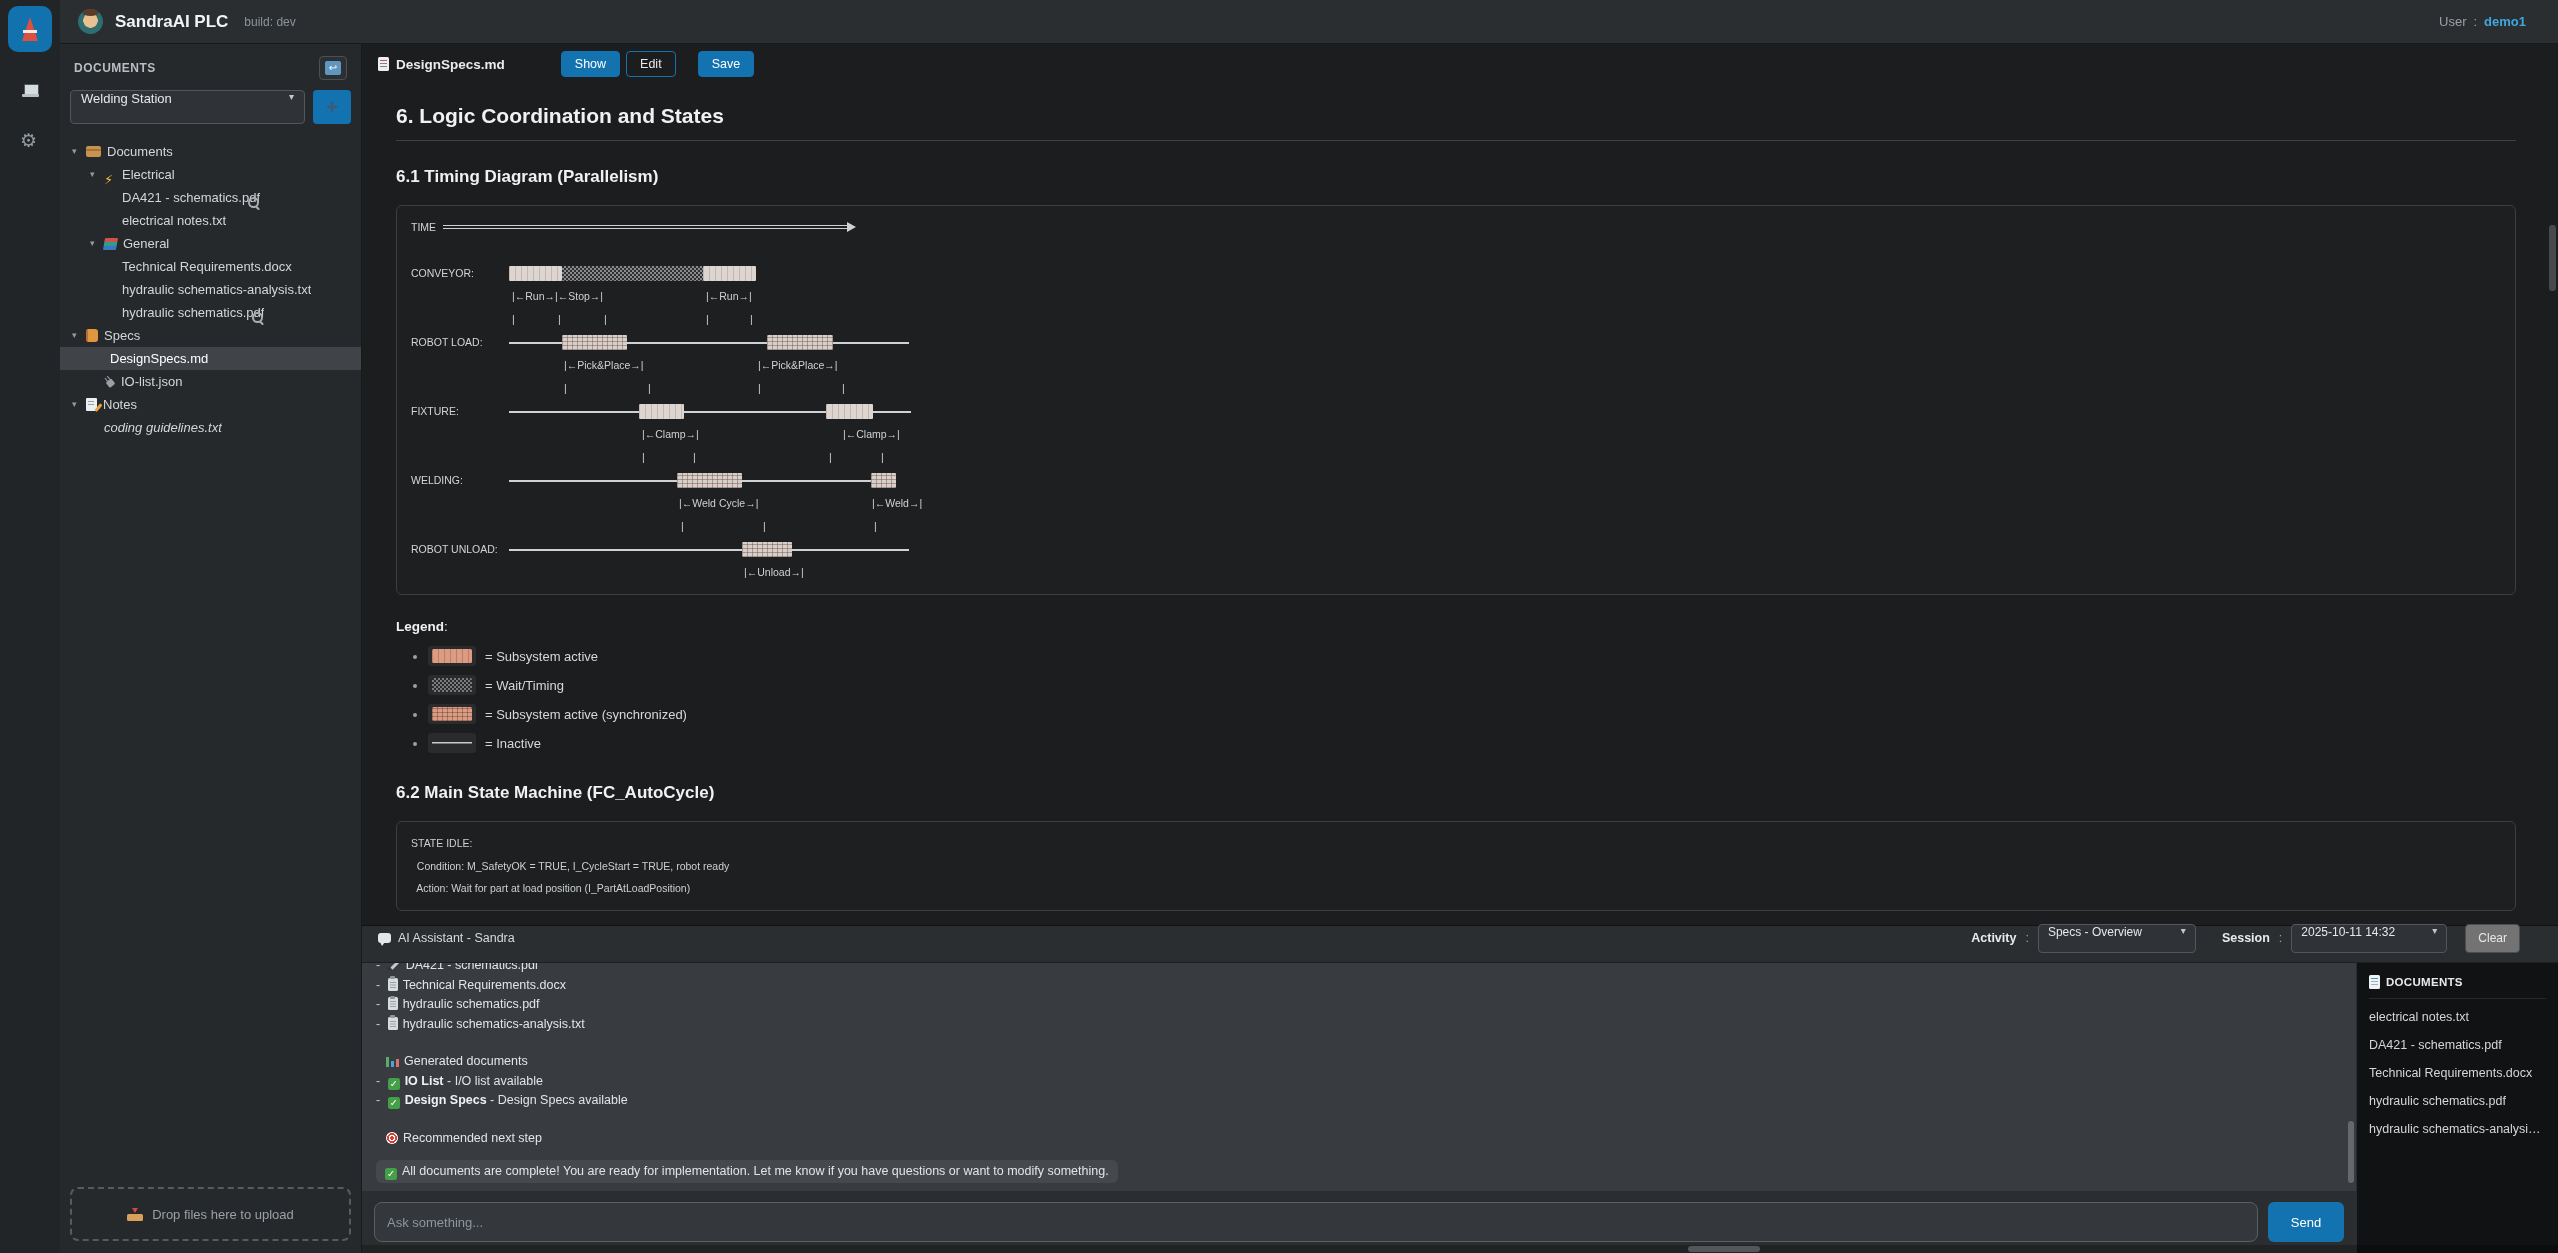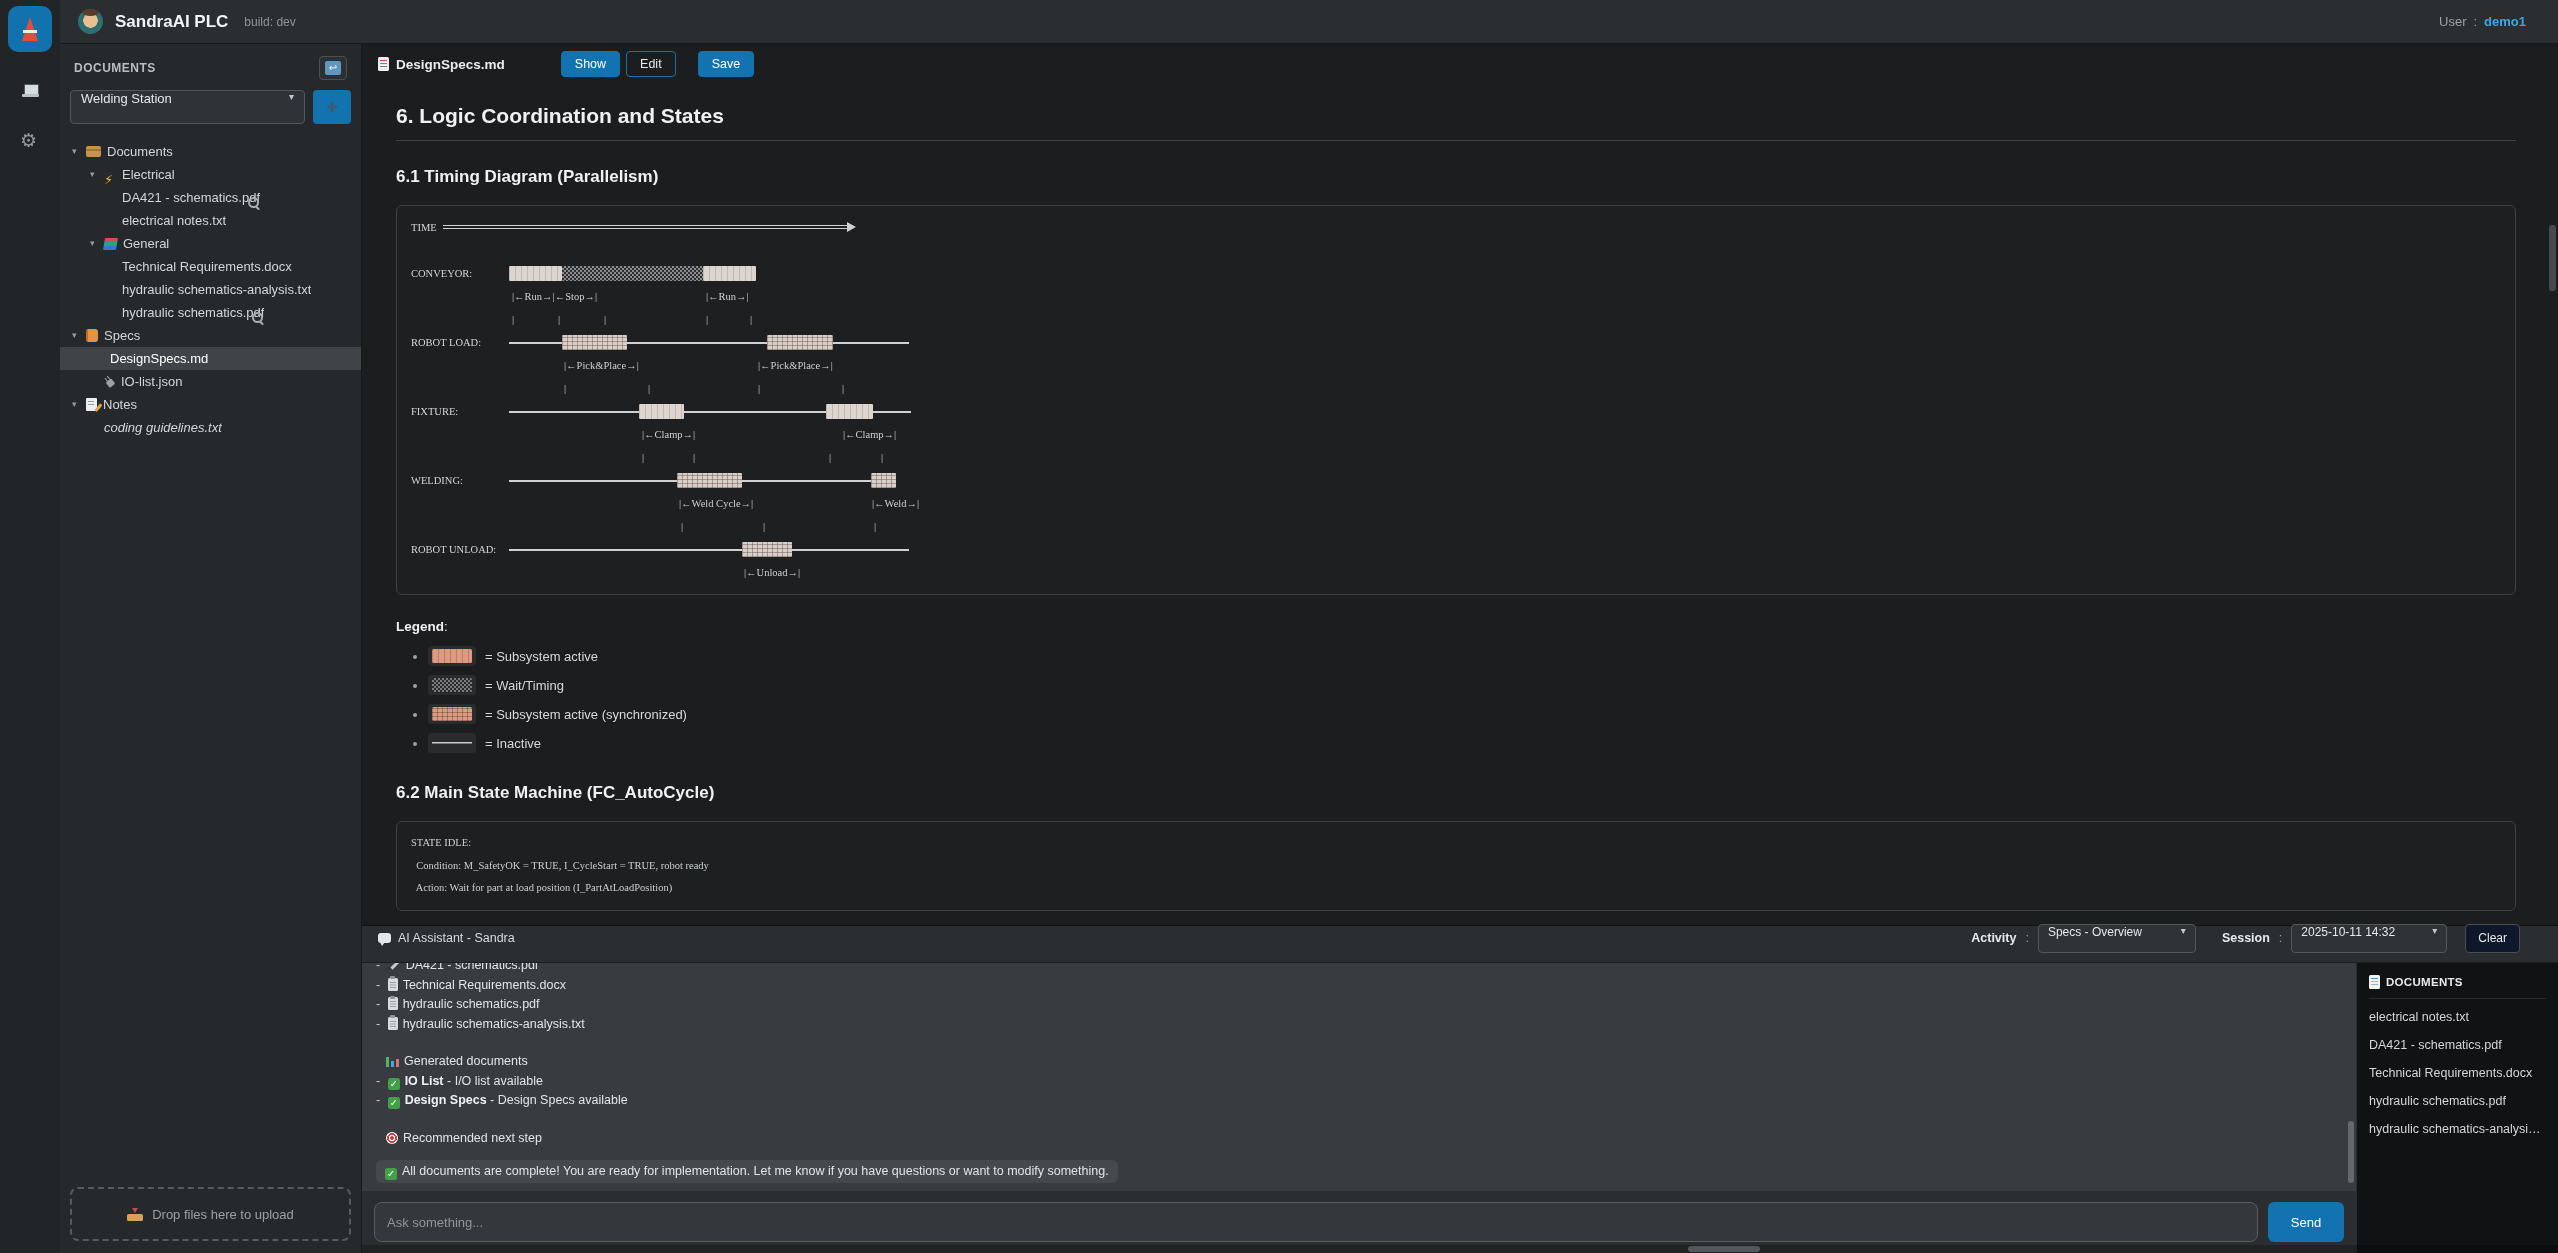--- a/index.html
+++ b/index.html
@@ -54,21 +54,21 @@
   .tbtns{display:flex;align-items:center;margin-left:56px;gap:6px}
   .tbtn{height:26px;border-radius:4px;font-size:12.5px;cursor:pointer;padding:0 13px;font-family:inherit}
   .tbtn.solid{background:#1273b0;border:1px solid #1273b0;color:#fff}
   .tbtn.outline{background:transparent;border:1px solid #1273b0;color:#e8eaeb;margin-right:16px}
 
   .doc{flex:1;overflow:hidden;padding:6px 42px 0 34px;min-height:0}
   .doc h2{font-size:21px;color:#f0f1f2;margin:14px 0 12px}
   .doc hr{border:0;border-top:1px solid #3e4144;margin:0 0 26px}
   .doc h3{font-size:17px;color:#f0f1f2;margin:16px 0 18px}
   .codeblock{border:1px solid #3d4043;background:#1d1f20;border-radius:6px;padding:10px 14px;color:#ccd0d2;margin-bottom:6px}
-  .codeblock,.codeblock pre{font-family:Liberation Serif, serif;font-size:10.5px}
+  .codeblock,.codeblock pre{font-family:Liberation Sans, sans-serif;font-size:10.5px}
   .code2 pre{line-height:22.5px;white-space:pre}
 
   
   .drow{position:relative;height:23px}
   .dlabel{position:absolute;left:0;top:0;line-height:23px;color:#d2d5d7}
   .dann{position:absolute;top:0;line-height:23px;white-space:pre;color:#cfd2d4}
   .seg{position:absolute;height:15px;top:4px;border-radius:1px}
   .seg-solid{background:repeating-linear-gradient(90deg,rgba(140,100,90,.28) 0 1px,transparent 1px 6px),#dcd5d0}
   .seg-wait{background:repeating-conic-gradient(#8b8b8b 0% 25%,#2e2f30 0% 50%) 0 0/4px 4px}
   .seg-sync{background:repeating-linear-gradient(0deg,rgba(110,80,70,.45) 0 1px,transparent 1px 4px),repeating-linear-gradient(90deg,rgba(110,80,70,.45) 0 1px,transparent 1px 5px),#d6cfca}
@@ -91,21 +91,21 @@
 
   
   .ai{height:328px;flex:0 0 328px;border-top:1px solid #101213;display:flex;flex-direction:column}
   .ai-head{height:37px;flex:0 0 37px;background:#2b2e31;display:flex;align-items:center;padding:0 38px 12px 16px;border-bottom:1px solid #1d1f21}
   .ai-title{font-size:12.5px;color:#d8dadc}
   .ctl-label{font-size:12.5px;font-weight:700;color:#e8eaeb;margin-left:26px}
   .ctl-colon{font-size:12.5px;color:#9aa0a5;margin:0 9px}
   .sel-sm{height:29px;font-size:12px;flex:0 0 auto;padding:0 9px}
   .sel-activity{width:158px}
   .sel-session{width:156px}
-  .clearbtn{height:29px;margin-left:18px;padding:0 12px;background:#0f172a;border:1px solid #4a4e52;border-radius:4px;color:#e6e8ea;font-size:12px;cursor:pointer;font-family:inherit}
+  .clearbtn{height:29px;margin-left:18px;padding:0 12px;background:#737373;border:1px solid #4a4e52;border-radius:4px;color:#e6e8ea;font-size:12px;cursor:pointer;font-family:inherit}
   .ai-body{flex:1;display:flex;min-height:0}
   .ai-left{flex:1;display:flex;flex-direction:column;min-width:0}
   .chat{flex:1;background:#383c41;overflow:hidden;position:relative;padding:0 14px;font-size:12.5px;color:#e2e4e6}
   #chat-lines{margin-top:-7px}
   .chat-line{height:19.5px;line-height:19.5px;white-space:nowrap}
   .chat-line.pad{margin-left:10px}
   .chat-blank{height:18px}
   .dash{margin-right:4px;color:#c8ccce}
   .chat-pill{display:inline-block;height:auto;background:#45494e;border-radius:6px;padding:3px 9px;margin-top:12px;line-height:16px}
   .chat-scrollbar{position:absolute;right:2px;bottom:8px;width:6px;height:62px;background:#65696d;border-radius:3px}

